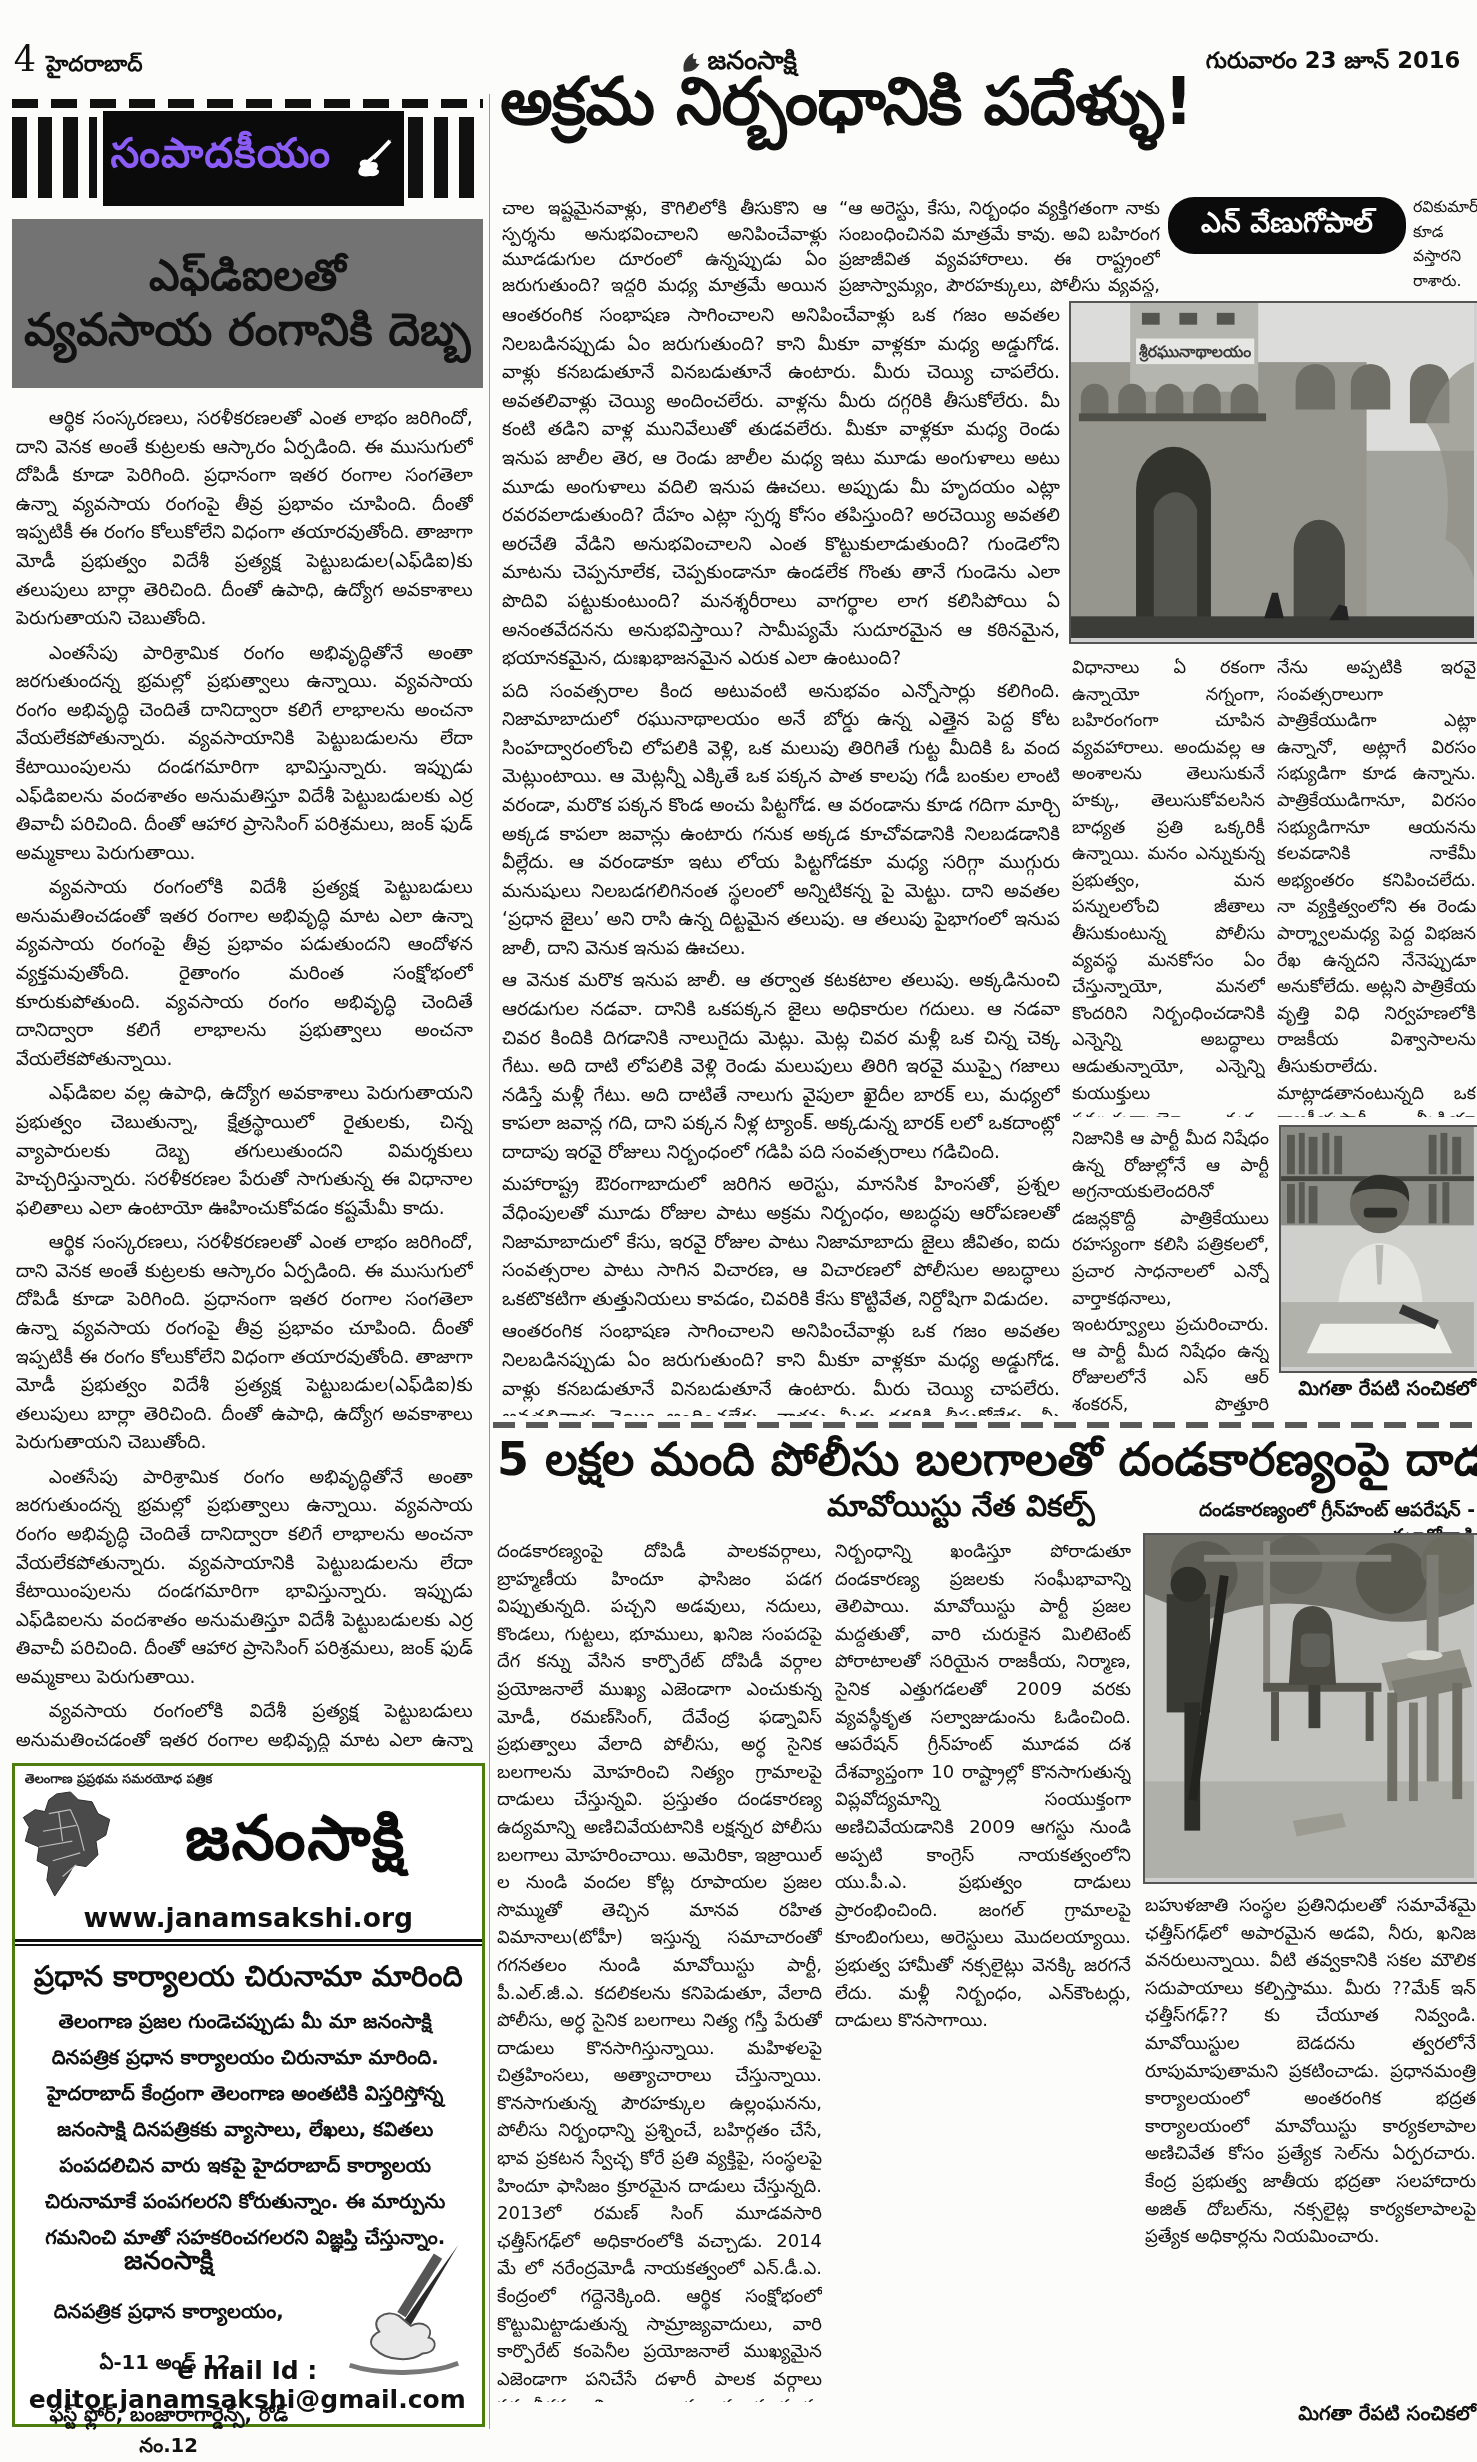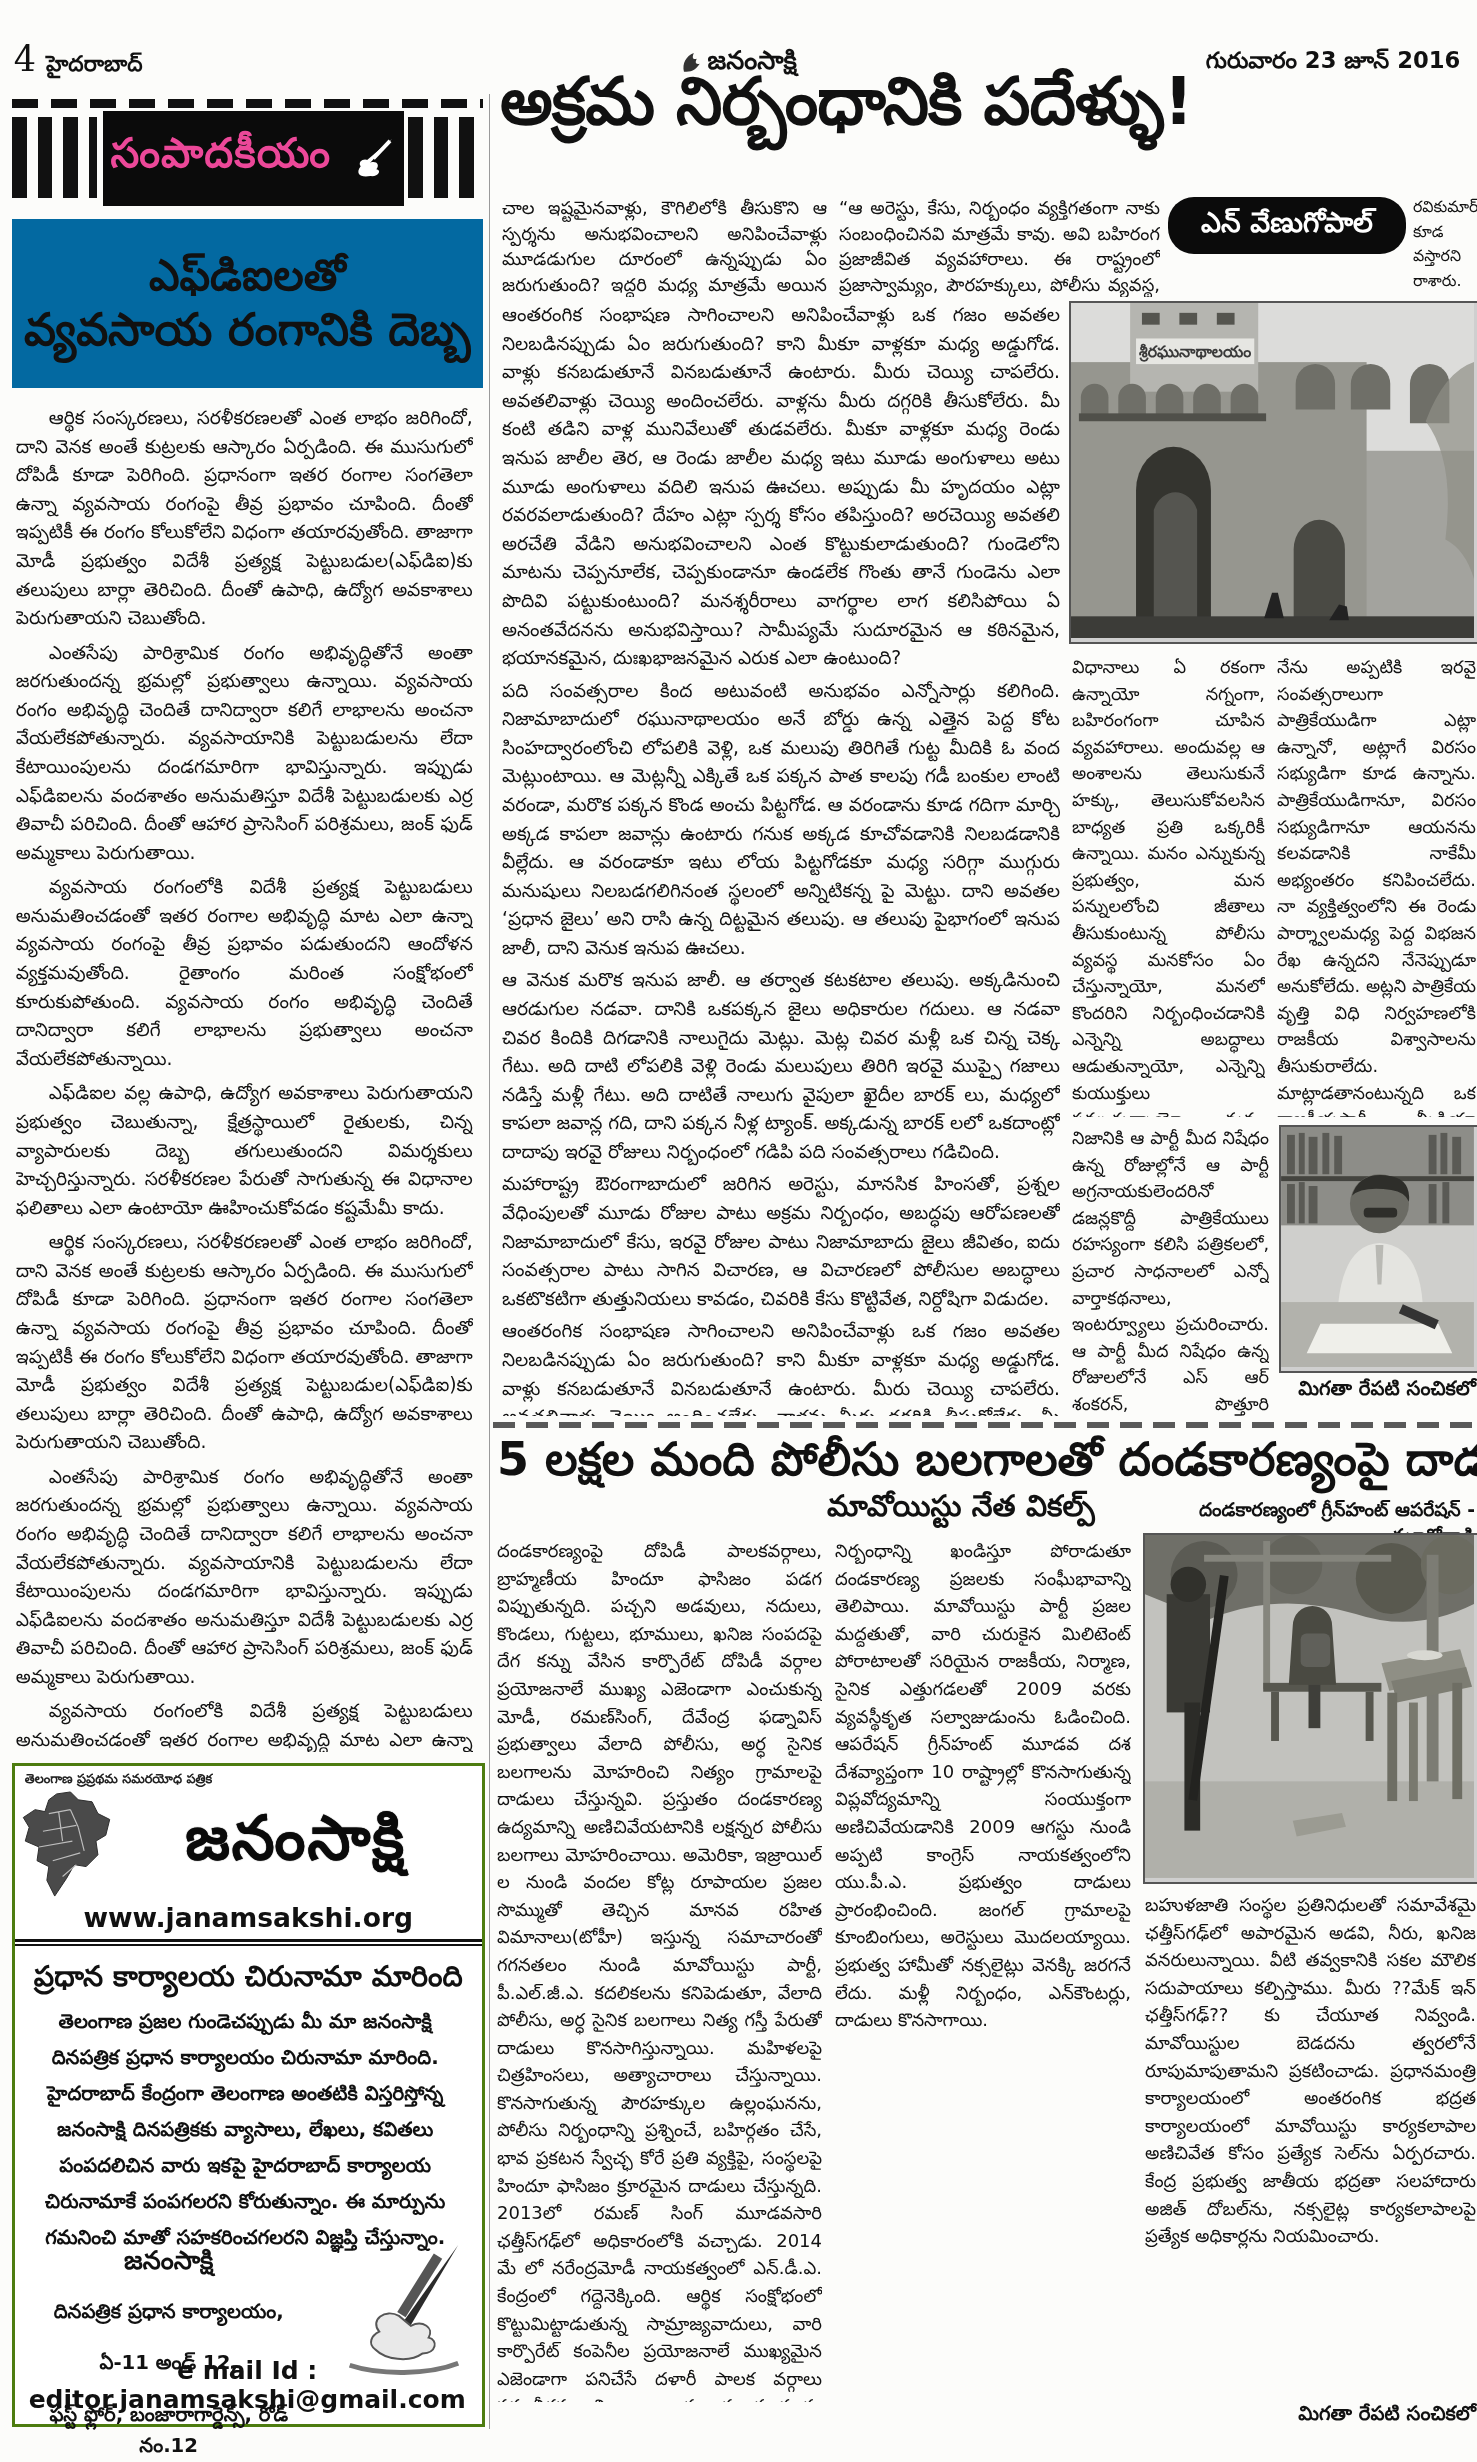--- a/index.html
+++ b/index.html
@@ -17,23 +17,23 @@
   .vdiv{left:489px;top:94px;width:1px;height:2335px;background:#9a9a9a;}
   
   .ed-banner{left:11.8px;top:99px;width:471px;height:116px;}
   .ed-dashes{position:absolute;left:0;top:0;width:100%;height:8.9px;
     background:repeating-linear-gradient(90deg,#111 0 25.6px,#fcfcfa 25.6px 39px);}
   .ed-bars{position:absolute;top:17.7px;height:81px;
     background:repeating-linear-gradient(90deg,#111 0 14.8px,#fcfcfa 14.8px 25.6px);}
   .ed-bars.l{left:0;width:85px;}
   .ed-bars.r{right:0;width:75px;}
   .ed-titlebox{position:absolute;left:91px;top:11.8px;width:301px;height:95px;background:#0b0b0b;
-    color:#ec4899;display:flex;align-items:center;justify-content:center;gap:10px;}
+    color:#8b5cf6;display:flex;align-items:center;justify-content:center;gap:10px;}
   .ed-titlebox span.t{font-size:41px;font-weight:800;letter-spacing:1px;}
-  .ed-headbox{left:11.8px;top:219px;width:471px;height:169px;background:#0369a1;
+  .ed-headbox{left:11.8px;top:219px;width:471px;height:169px;background:#737373;
     display:flex;flex-direction:column;align-items:center;justify-content:center;line-height:1.25;}
   .ed-head1{font-size:43px;font-weight:800;}
   .ed-head2{font-size:45px;font-weight:800;}
   .ed-body{left:15.8px;top:404px;width:457px;height:1348px;overflow:hidden;
     font-size:18.7px;line-height:28.6px;text-align:justify;}
   .ed-body p{margin:0 0 5.9px 0;text-indent:33px;}
   
   .promo{left:11.8px;top:1763px;width:467px;height:658px;border:3px solid #4d7c0f;background:#fff;}
   .promo-tag{position:absolute;left:9.9px;top:4.9px;font-size:12.8px;font-weight:700;color:#222;}
   .promo-logo-row{position:absolute;left:3.9px;top:19.7px;width:459px;height:118px;display:flex;align-items:center;}

